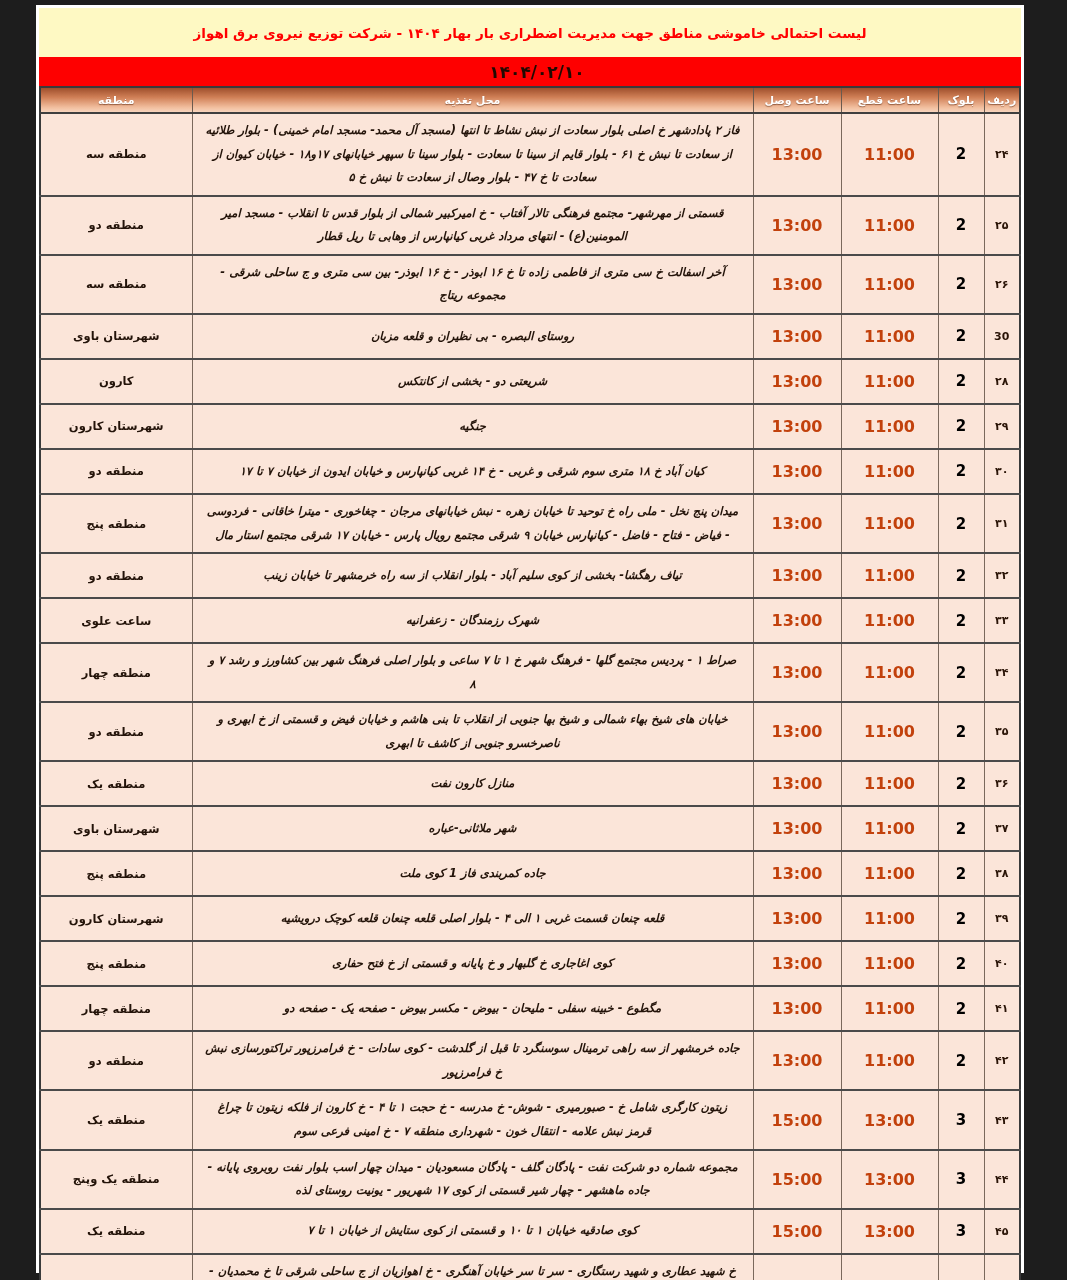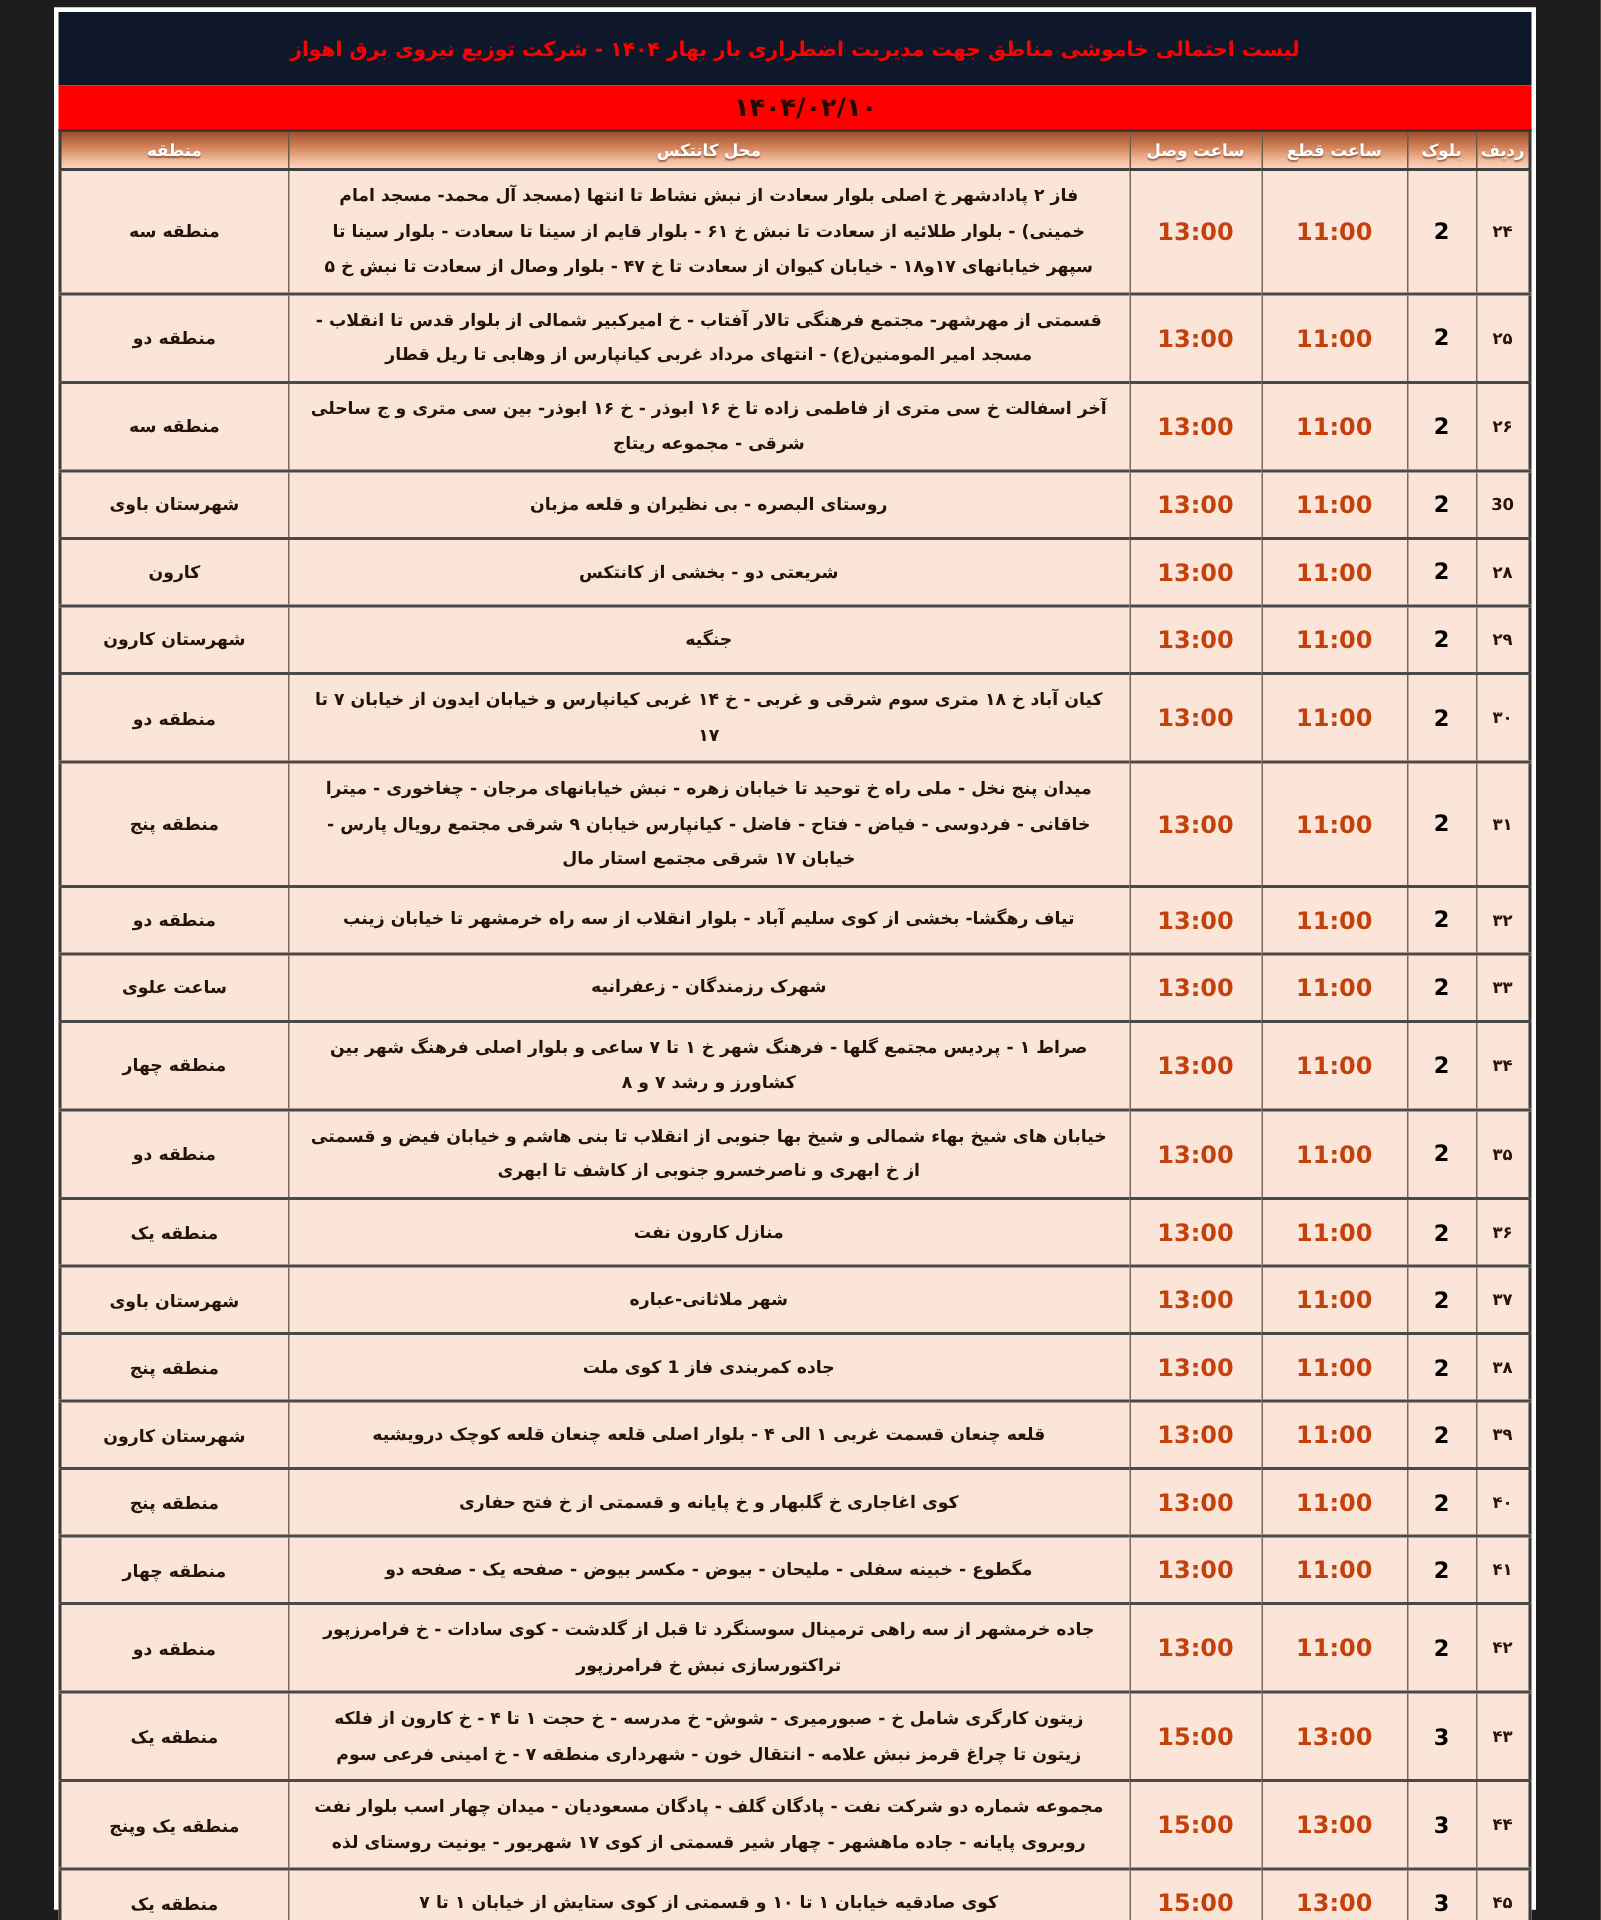--- a/index.html
+++ b/index.html
@@ -13,21 +13,21 @@
     position: absolute;
     left: 36px; top: 5px;
     width: 988px; height: 1268px;
     background: #ffffff;
     border: 3px solid #ffffff;
     box-sizing: border-box;
     direction: rtl;
   }
   .banner-title {
     height: 49px;
-    background: #0f172a;
+    background: #fef9c3;
     display: flex; align-items: center; justify-content: center;
     color: #ff0000;
     font-weight: bold;
     font-size: 13.5px;
     text-align: center;
   }
   .banner-date {
     height: 29px;
     background: #fe0000;
     display: flex; align-items: center; justify-content: center;
@@ -73,21 +73,21 @@
     border-right: 1px solid #7a685c;
     border-top: 2px solid #4a4a4a;
     border-bottom: 2px solid #4a4a4a;
     box-sizing: border-box;
   }
   tbody tr { height: 45px; }
   td.row-number-cell   { font-size: 11px; color: #2a1407; }
   td.block-cell        { font-size: 15px; color: #000; font-family: "DejaVu Sans", sans-serif; }
   td.cut-time-cell,
   td.restore-time-cell { font-size: 16px; color: #c2410c; direction: ltr; }
-  td.feed-location-cell{ font-size: 11.5px; line-height: 2.05; padding: 5px 12px; }
+  td.feed-location-cell{ font-size: 11.5px; line-height: 2.05; padding: 5px 12px; font-style: italic; }
   td.region-cell       { font-size: 11.5px; }
 </style>
 </head>
 <body>
 
 <div class="document">
 
   <div class="banner-title">
     <span>لیست احتمالی خاموشی مناطق جهت مدیریت اضطراری بار بهار ۱۴۰۴ - شرکت توزیع نیروی برق اهواز</span>
   </div>
@@ -104,21 +104,21 @@
       <col class="c-restore">
         <col class="c-loc">
         <col class="c-region">
     </colgroup>
     <thead>
       <tr>
         <th>ردیف</th>
         <th>بلوک</th>
         <th>ساعت قطع</th>
         <th>ساعت وصل</th>
-        <th>محل کانتکس</th>
+        <th>محل تغذیه</th>
         <th>منطقه</th>
       </tr>
     </thead>
     <tbody>
         <tr>
           <td class="row-number-cell">۲۴</td>
           <td class="block-cell">2</td>
           <td class="cut-time-cell">11:00</td>
           <td class="restore-time-cell">13:00</td>
           <td class="feed-location-cell">فاز ۲ پادادشهر خ اصلی بلوار سعادت از نبش نشاط تا انتها (مسجد آل محمد- مسجد امام خمینی) - بلوار طلائیه از سعادت تا نبش خ ۶۱ - بلوار قایم از سینا تا سعادت - بلوار سینا تا سپهر خیابانهای ۱۷و۱۸ - خیابان کیوان از سعادت تا خ ۴۷ - بلوار وصال از سعادت تا نبش خ ۵</td>

